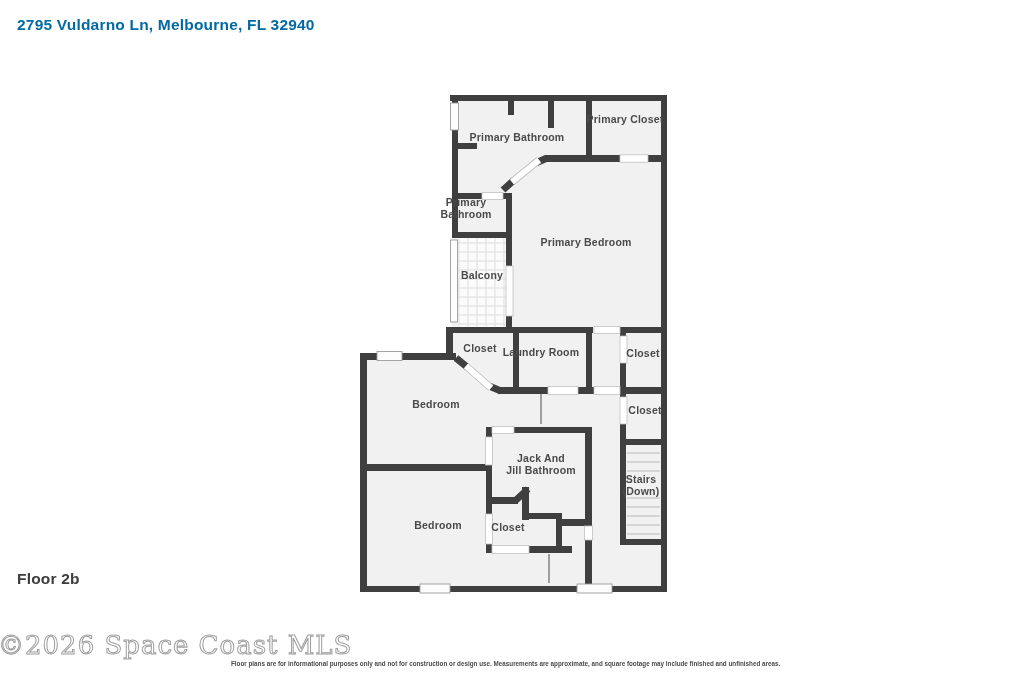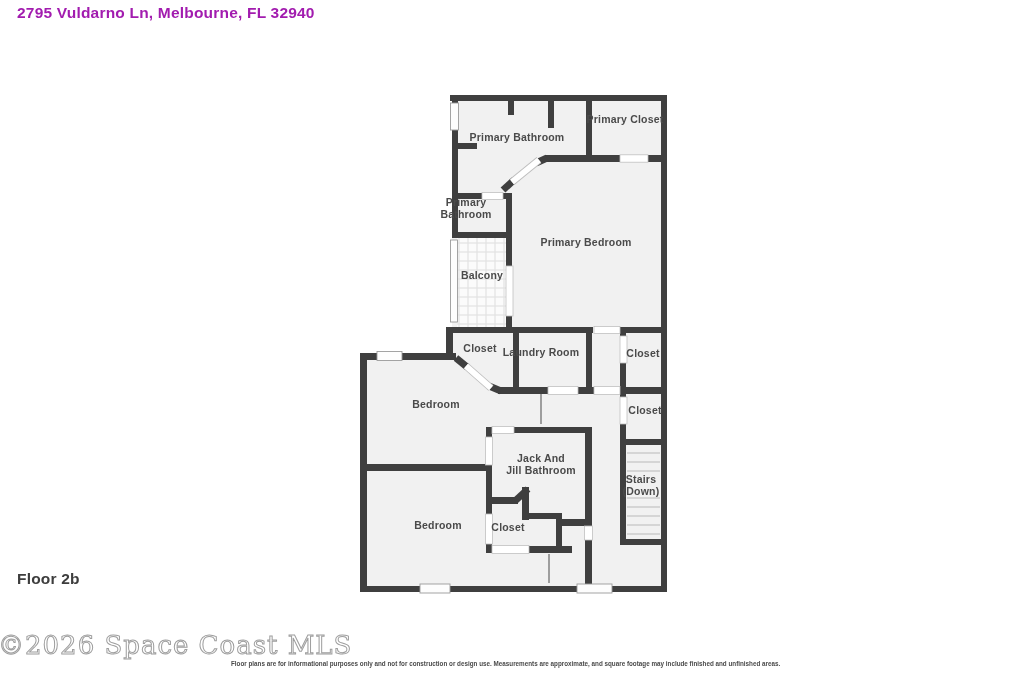--- a/index.html
+++ b/index.html
@@ -1,22 +1,22 @@
 <!DOCTYPE html>
 <html><head>
 <meta charset="utf-8">
 <style>
   html,body{margin:0;padding:0;}
   body{
     width:1024px;height:683px;position:relative;background:#ffffff;
     font-family:"Liberation Sans",sans-serif;overflow:hidden;
   }
   .page-title{
-    position:absolute;left:17px;top:4px;
-    font-size:15.5px;font-weight:bold;color:#a21caf;letter-spacing:.2px;
+    position:absolute;left:17px;top:16px;
+    font-size:15.5px;font-weight:bold;color:#0369a1;letter-spacing:.2px;
   }
   .floor-label{
     position:absolute;left:17px;top:570px;
     font-size:15.5px;font-weight:bold;color:#3d3d3d;letter-spacing:.2px;
   }
   .watermark{
     position:absolute;left:-2px;top:630px;
     font-family:"DejaVu Serif",serif;font-size:26px;letter-spacing:1px;
     color:#c6c6c6;-webkit-text-stroke:1px #9e9e9e;
     -webkit-text-fill-color:transparent;white-space:nowrap;

